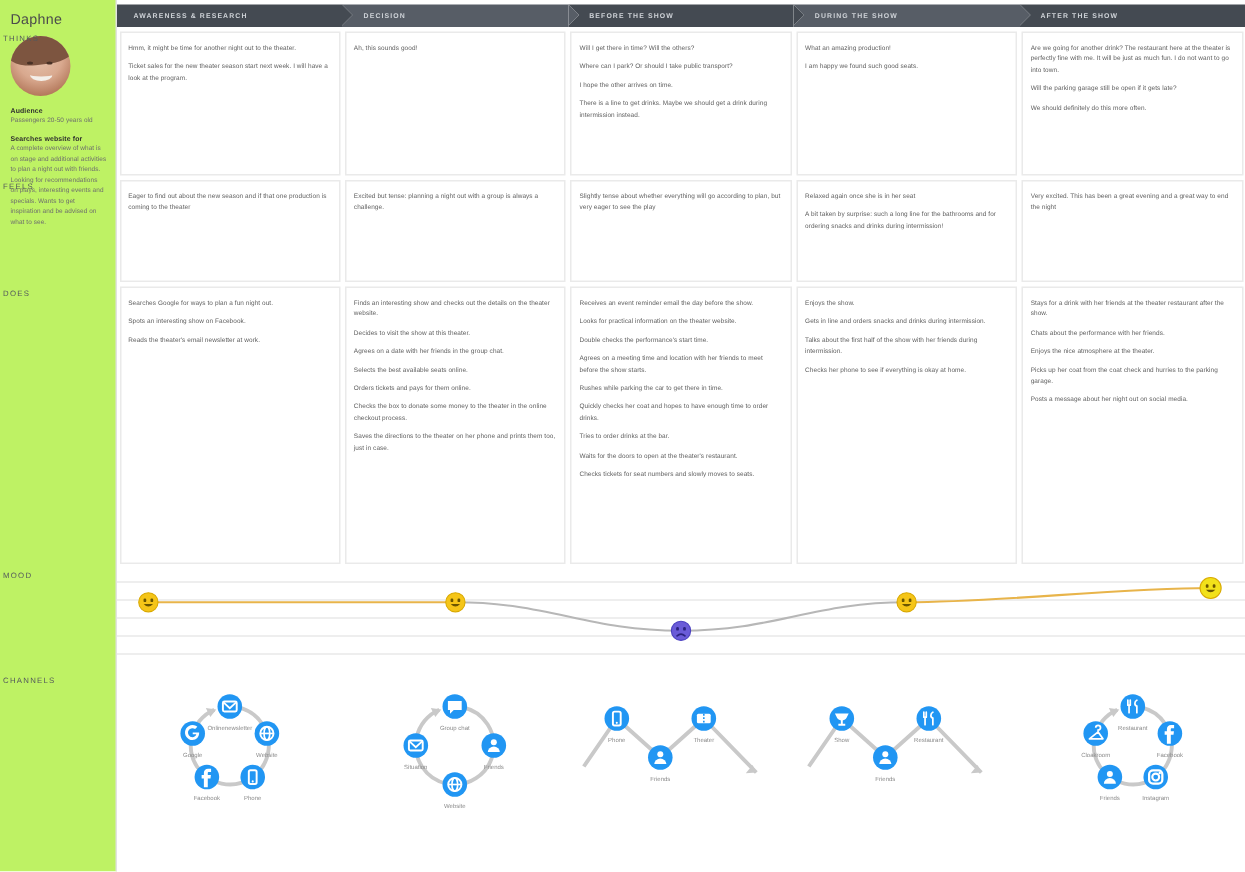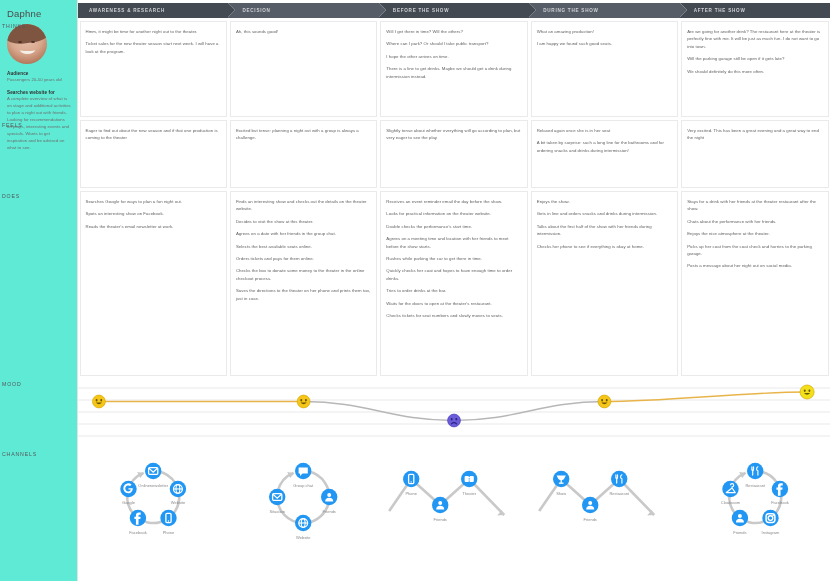--- a/index.html
+++ b/index.html
@@ -9,21 +9,21 @@
     font-family: "Liberation Sans", sans-serif;
     overflow: hidden;
   }
   #app { position: relative; width: 830px; height: 581px; display: flex; }
 
   
   #persona {
     width: 78px; height: 581px; flex: 0 0 78px;
     border-right: 1px solid #e2e2e2;
     padding: 6px 6px 0 6px;
-    background: #5eead4;
+    background: #bef264;
   }
   #persona-name {
     font-size: 9.5px; color: #4c4c4c; letter-spacing: .2px;
     margin: 2px 0 5px 1px;
   }
   #avatar {
     width: 40px; height: 40px; border-radius: 50%;
     margin: 0 0 7px 1px; overflow: hidden; position: relative;
     background: radial-gradient(circle at 48% 34%, #e6c3ad 0%, #d9a98f 46%, #b4795c 78%, #8d5b42 100%);
   }

